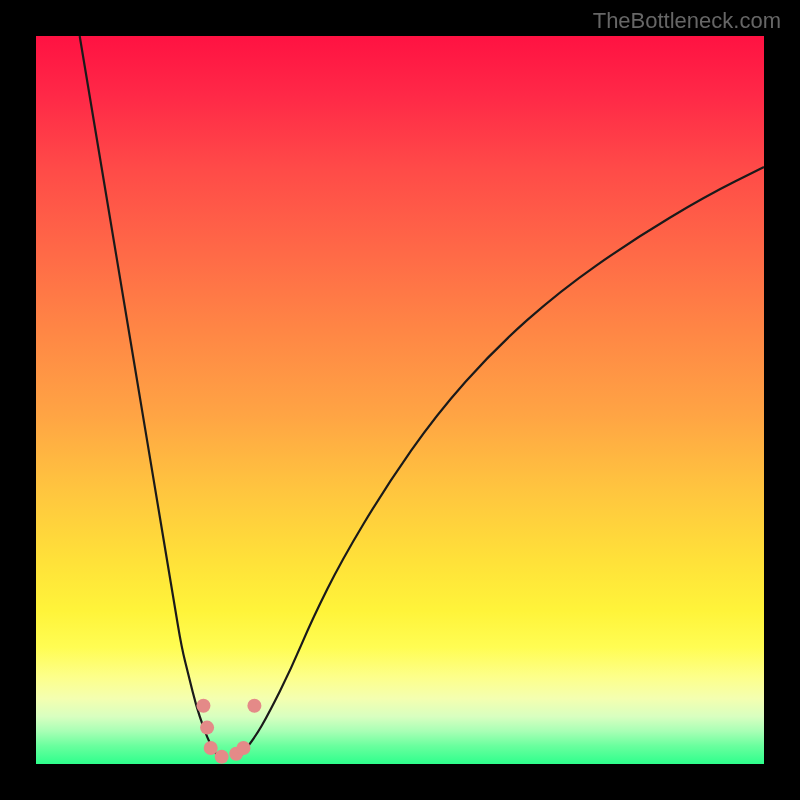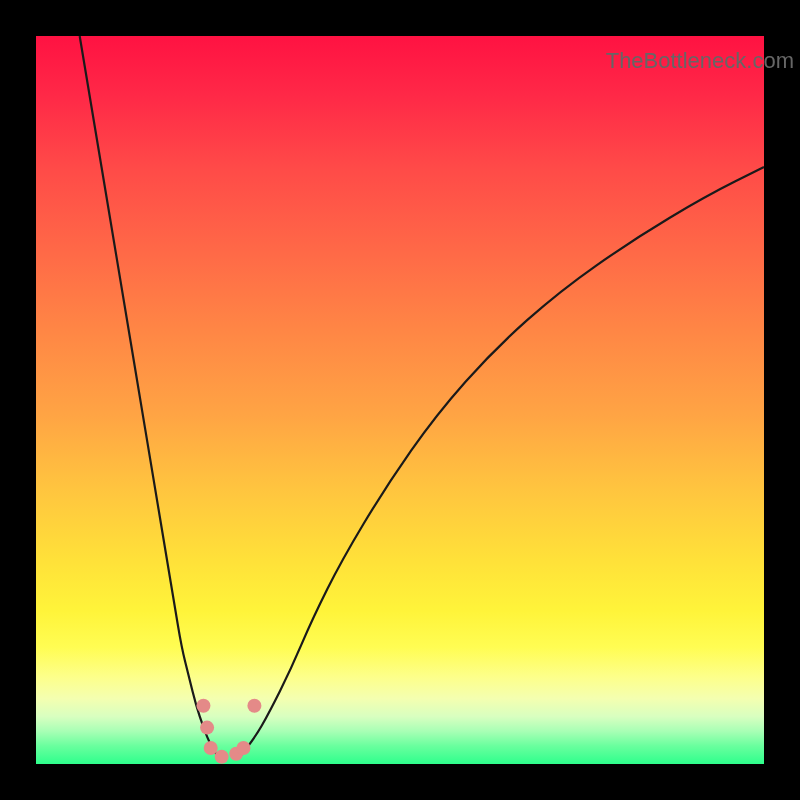--- a/index.html
+++ b/index.html
@@ -10,26 +10,25 @@
     body {
       width: 800px;
       height: 800px;
       background: #000;
       position: relative;
       overflow: hidden;
     }
     .watermark {
       position: absolute;
       top: 8px;
-      right: 6px;
+      right: 19px;
       color: #666;
       font-family: Arial, sans-serif;
       font-size: 22px;
       z-index: 10;
-      margin-top: 40px;
     }
     .chart-area {
       position: absolute;
       top: 36px;
       left: 36px;
       width: 728px;
       height: 728px;
       overflow: hidden;
     }
     .gradient-bg {

